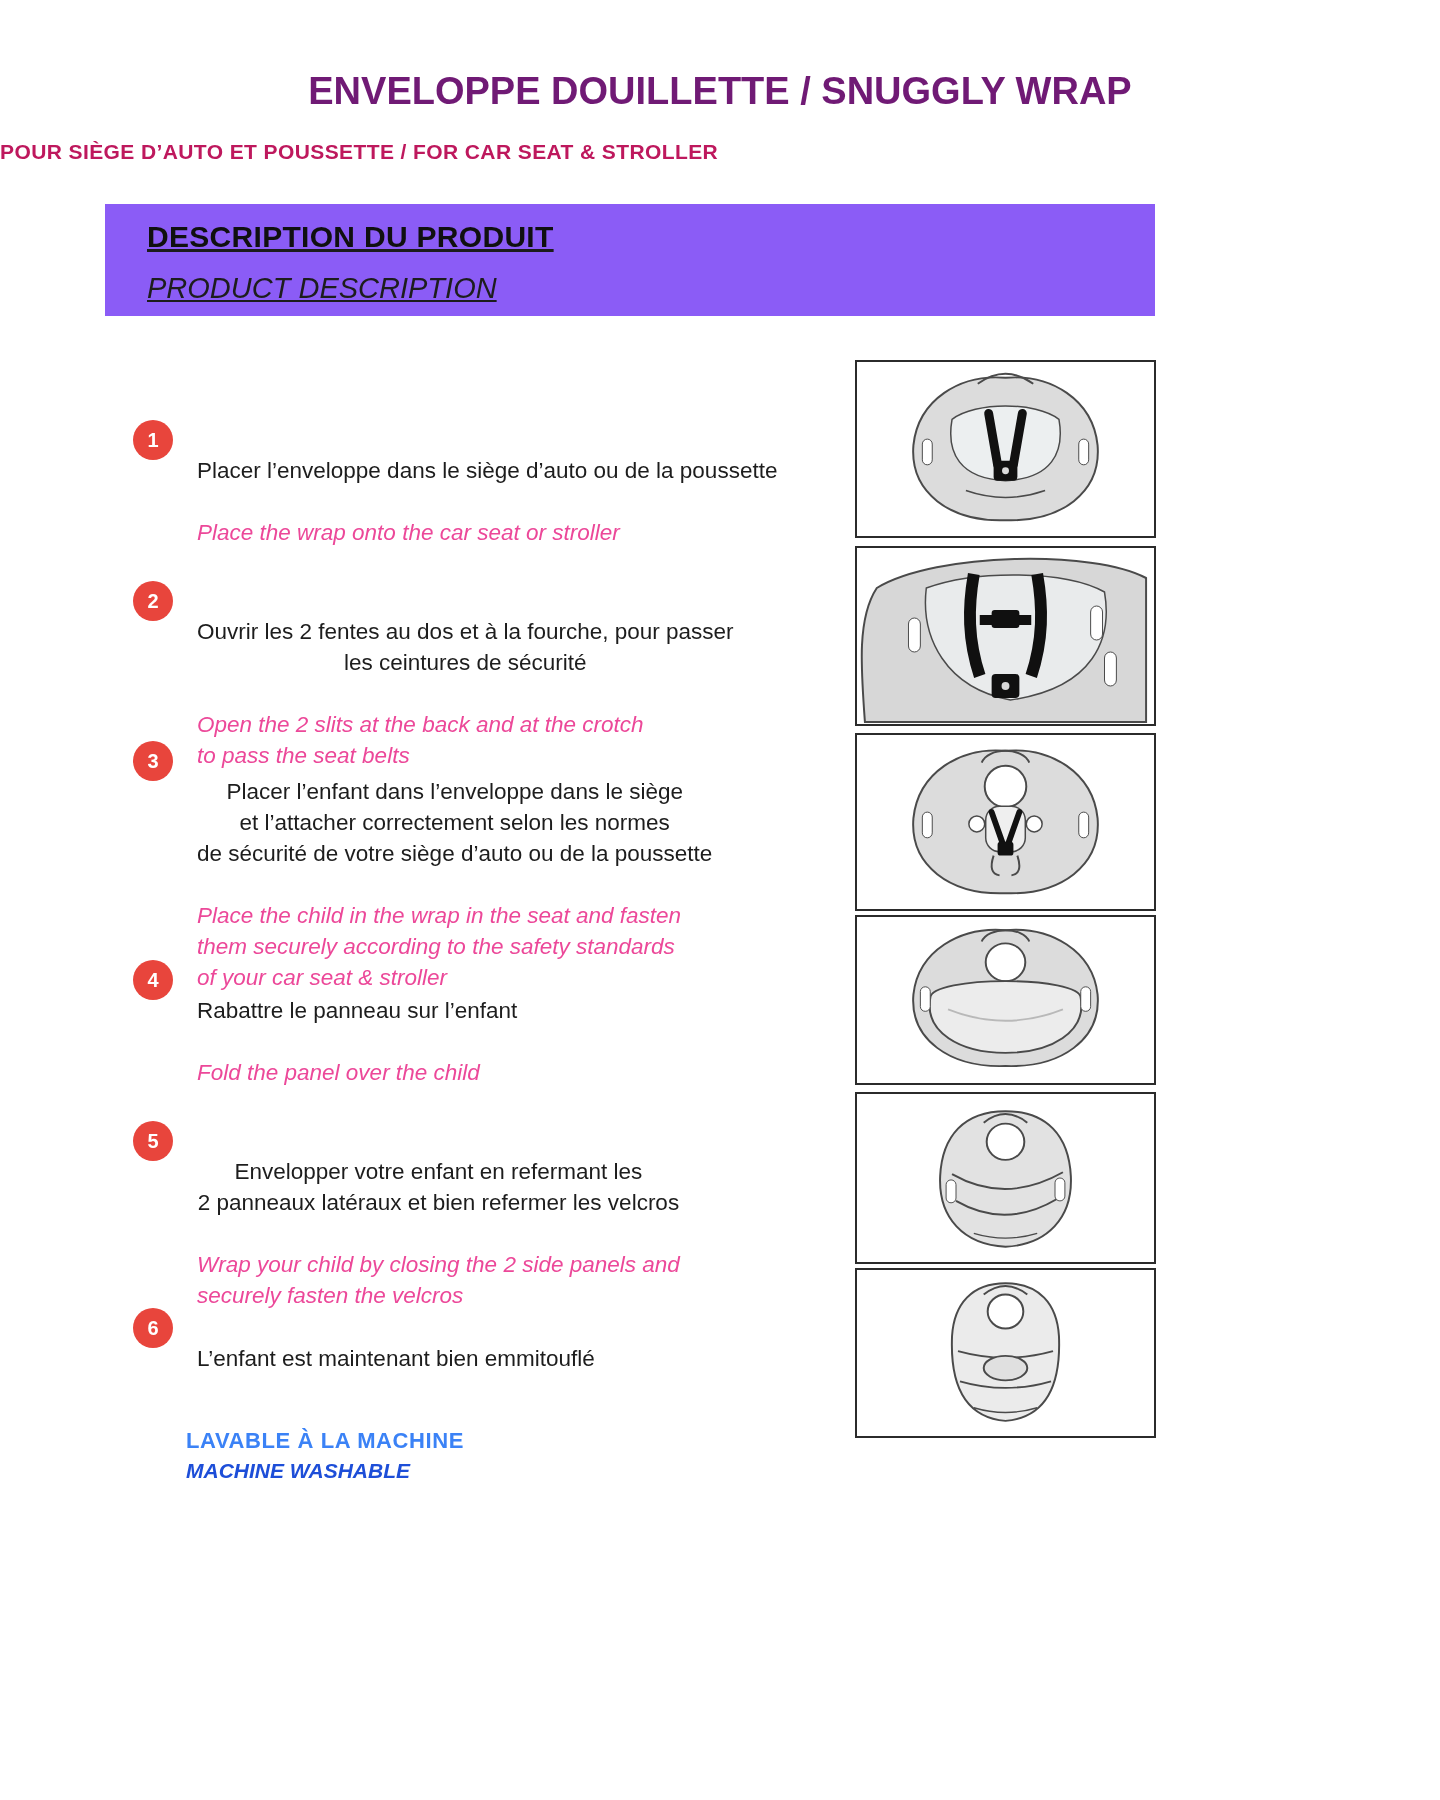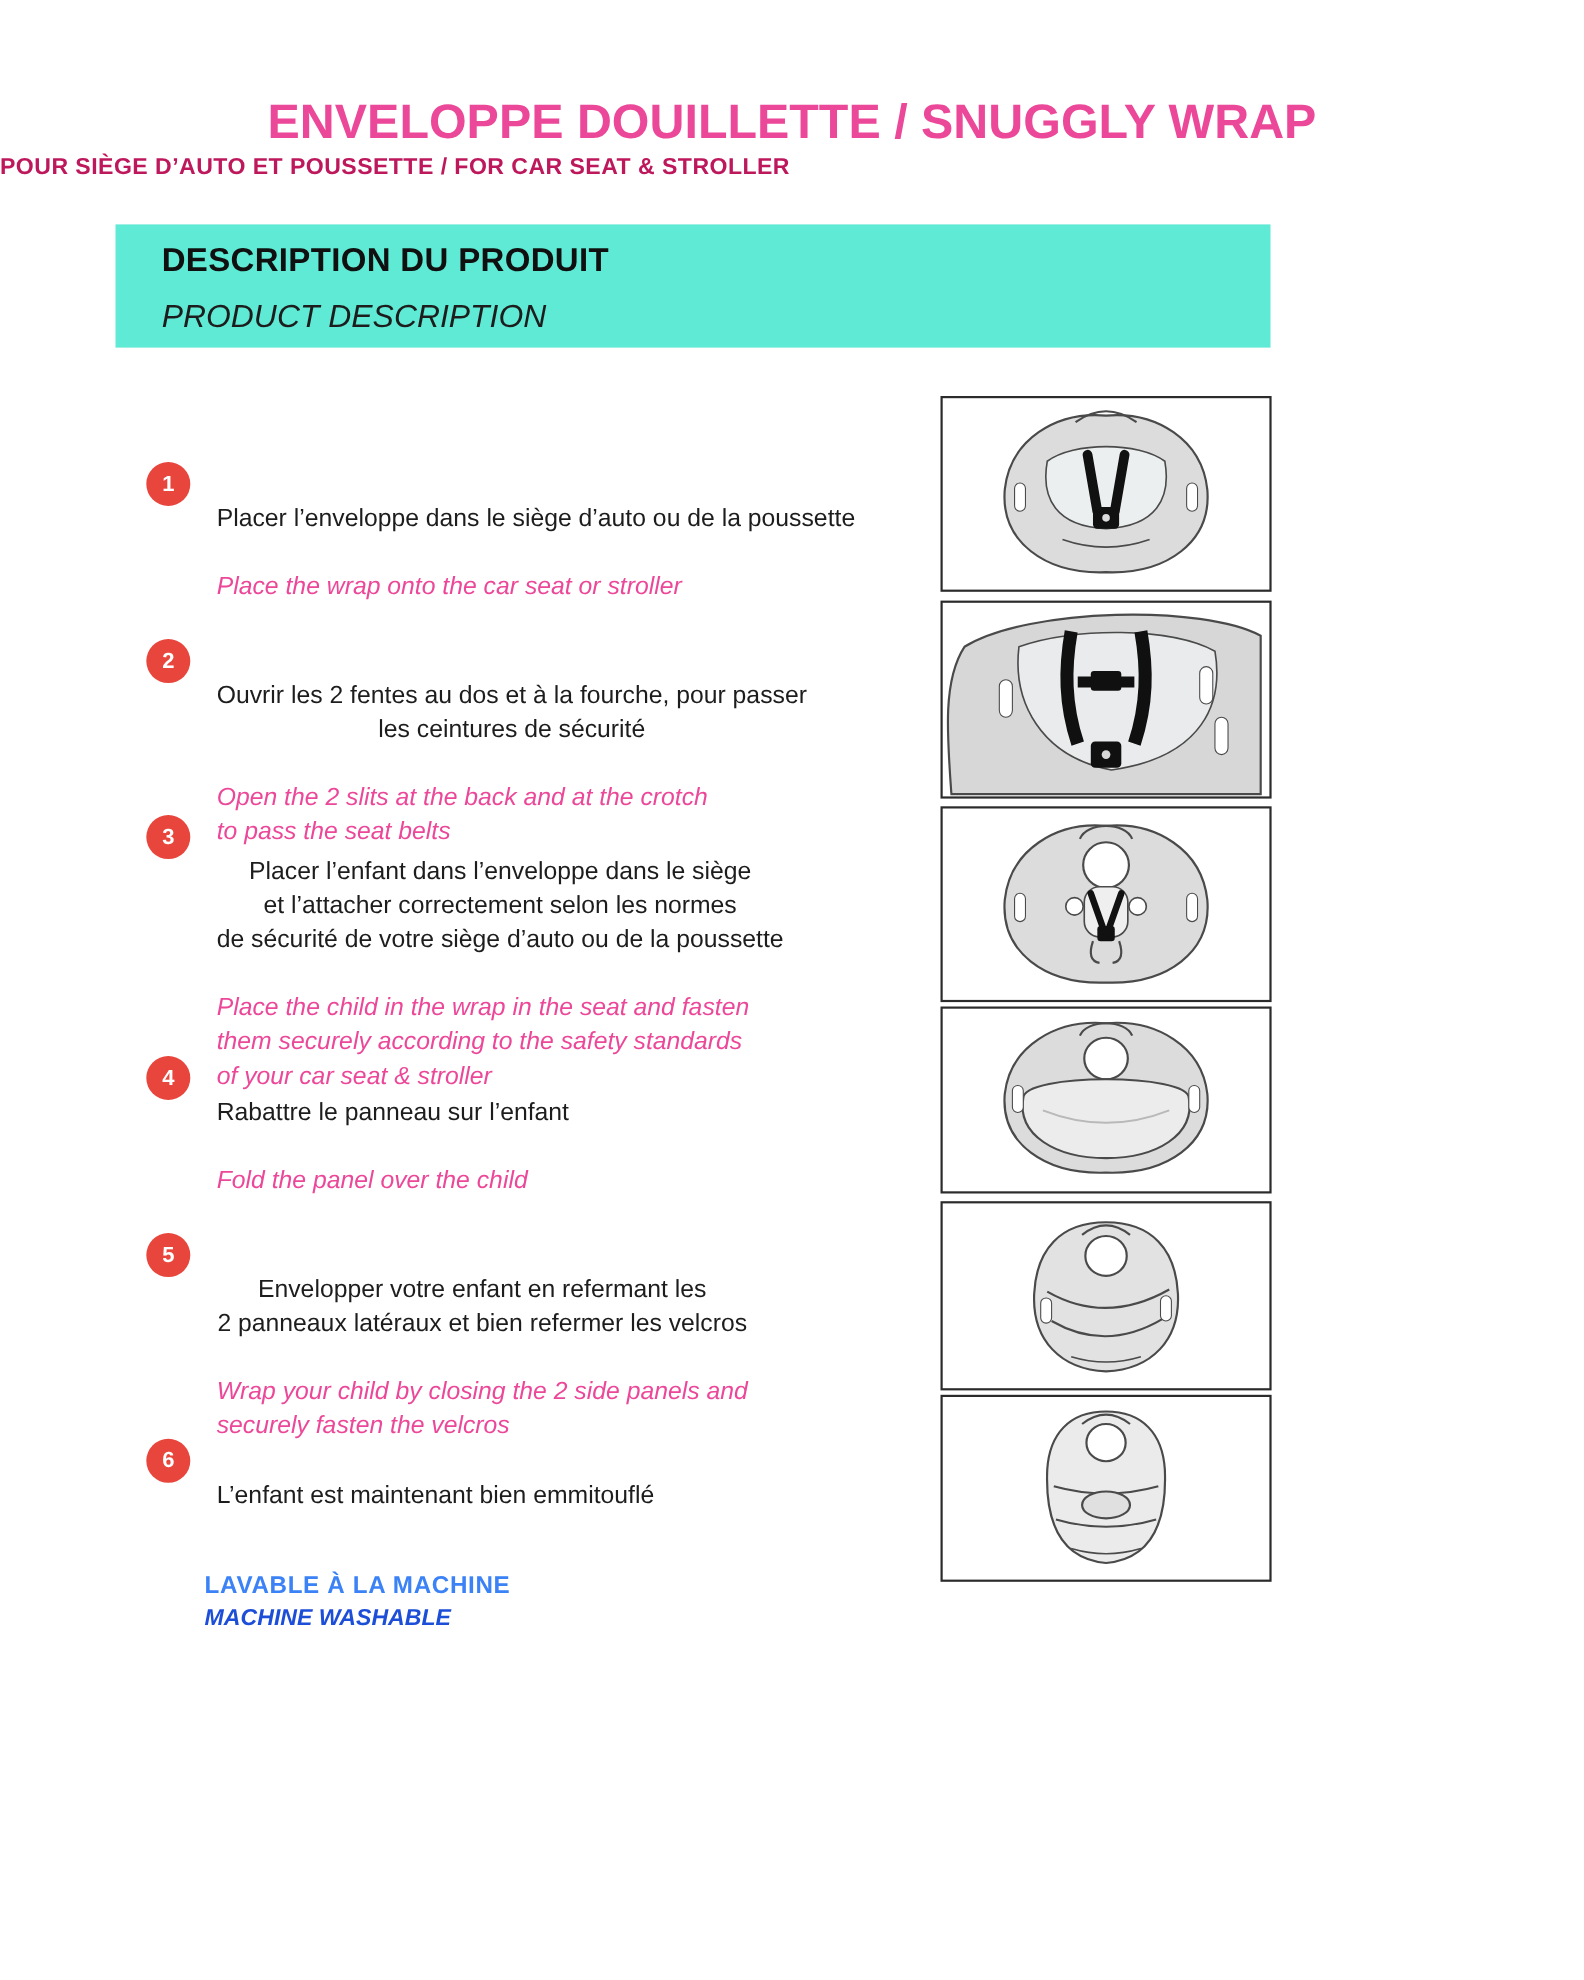--- a/index.html
+++ b/index.html
@@ -1,20 +1,20 @@
 <!DOCTYPE html>
 <html><head>
 <meta charset="utf-8">
 <style>
   html,body{margin:0;padding:0;background:#ffffff;}
   body{font-family:"Liberation Sans", sans-serif;color:#1c1c1c;}
   .page{position:relative;width:1440px;height:1800px;background:#ffffff;overflow:hidden;margin:0 auto;}
 
-  .title{position:absolute;top:86px;left:0;width:100%;text-align:center;
-         font-size:44px;font-weight:800;letter-spacing:0;color:#ec4899;}
+  .title{position:absolute;top:70px;left:0;width:100%;text-align:center;
+         font-size:38px;font-weight:800;letter-spacing:0;color:#701a75;}
   .subtitle{position:absolute;top:140px;left:0;width:100%;text-align:left;
          font-size:21px;font-weight:700;letter-spacing:.4px;color:#be185d;}
 
   .banner{position:absolute;left:105px;top:204px;width:1050px;height:112px;
           background:#d8d8d8;box-sizing:border-box;padding:16px 0 0 42px;}
   .banner-fr{font-size:30px;font-weight:800;letter-spacing:.3px;color:#101010;}
   .banner-en{font-size:29px;font-style:italic;font-weight:500;color:#1d1d1d;margin-top:18px;}
 
   .step{position:absolute;display:flex;align-items:flex-start;}
   .badge{width:40px;height:40px;border-radius:50%;background:#e8453c;color:#fff;
@@ -46,21 +46,21 @@
   .footer-en{font-size:21px;font-weight:700;font-style:italic;margin-top:5px;color:#1d4ed8;}
 </style>
 </head>
 <body>
 
 <div class="page">
 
   <div class="title">ENVELOPPE DOUILLETTE / SNUGGLY WRAP</div>
   <div class="subtitle">POUR SIÈGE D’AUTO ET POUSSETTE / FOR CAR SEAT &amp; STROLLER</div>
 
-  <div class="banner" style="background: #5eead4;">
+  <div class="banner" style="background: #8b5cf6; text-decoration: underline;">
     <div class="banner-fr">DESCRIPTION DU PRODUIT</div>
     <div class="banner-en">PRODUCT DESCRIPTION</div>
   </div>
 
   <div class="step step1">
     <div class="badge" style="background: rgb(232, 69, 60);">1</div>
     <div class="step-text">
       <div class="fr">Placer l’enveloppe dans le siège d’auto ou de la poussette</div>
       <div class="en">Place the wrap onto the car seat or stroller</div>
     </div>

